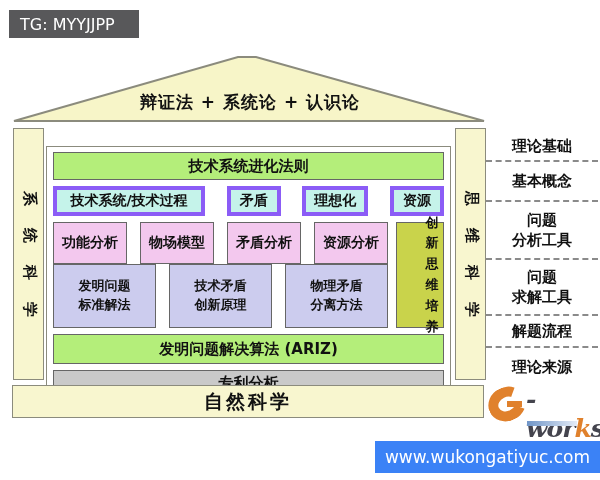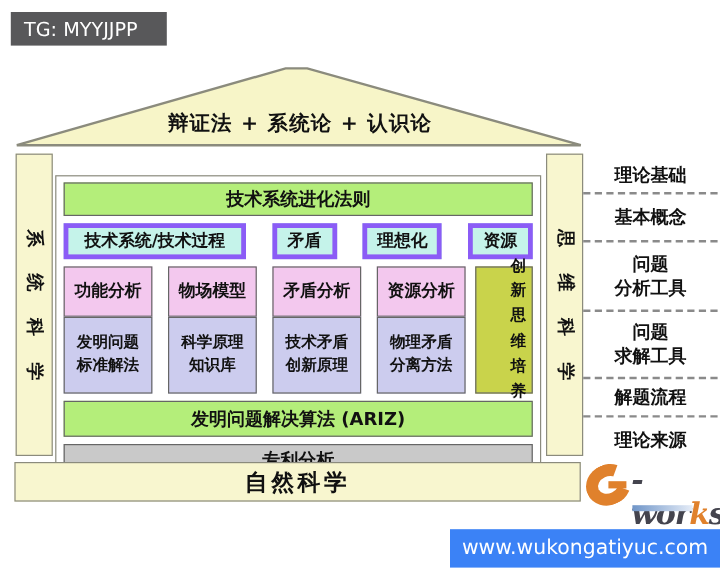--- a/index.html
+++ b/index.html
@@ -146,22 +146,20 @@
       <div class="mid-left">
         <div class="row analysis">
           <div class="abox">功能分析</div>
           <div class="abox">物场模型</div>
           <div class="abox">矛盾分析</div>
           <div class="abox">资源分析</div>
         </div>
         <div class="row solving">
           <div class="sbox">发明问题
 标准解法</div>
-          <div class="sbox">科学原理
-知识库</div>
           <div class="sbox">技术矛盾
 创新原理</div>
           <div class="sbox">物理矛盾
 分离方法</div>
         </div>
       </div>
       <div class="innov">创新
 思维
 培养</div>
     </div>

